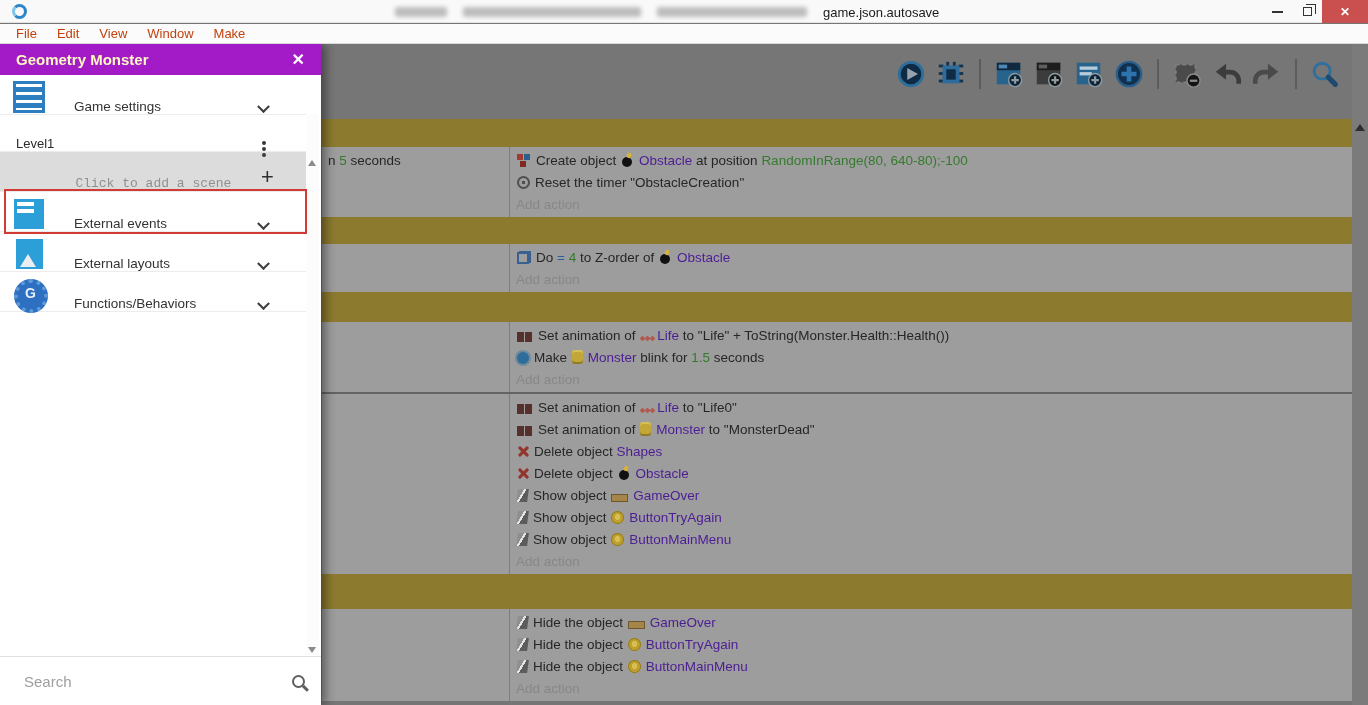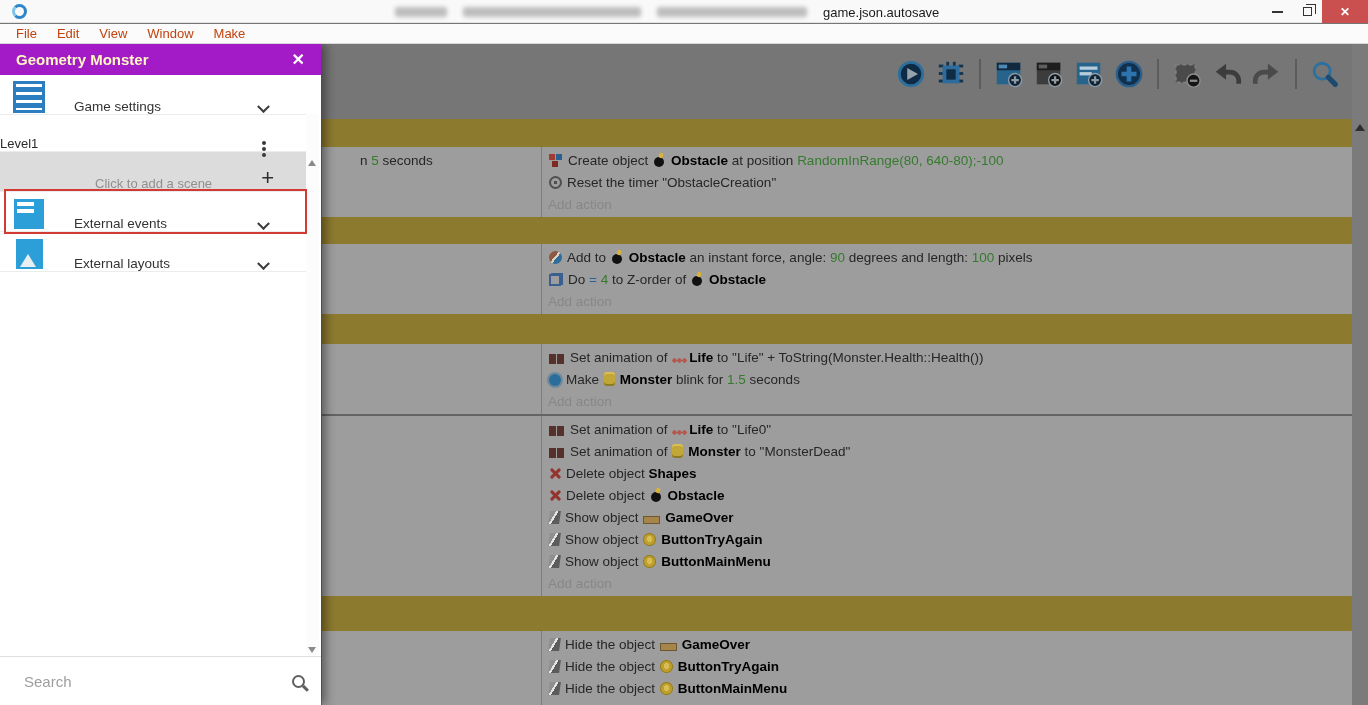--- a/index.html
+++ b/index.html
@@ -35,26 +35,26 @@
   .toolbar { position:absolute; top:8px; right:26px; height:44px;
     display:flex; align-items:center; gap:6px; }
   .tb-btn { width:34px; height:34px; display:flex; align-items:center; justify-content:center; }
   .tb-btn svg { width:30px; height:30px; }
   .tb-sep { width:2px; height:30px; background:#5c5c5c; margin:0 5px; }
 
   .events { position:absolute; top:75px; left:322px; right:16px; bottom:0; overflow:hidden; }
   .comment-bar { width:100%; background:#8c7a2f; }
   .block-gap { height:2px; background:#646464; }
   .event-block { display:flex; width:100%; background:#9d9d9d; }
-  .cond { width:188px; flex:none; border-right:1px solid rgba(0,0,0,0.20); padding:3px 0 16px 6px;margin-left:32px; }
+  .cond { width:188px; flex:none; border-right:1px solid rgba(0,0,0,0.20); padding:3px 0 16px 6px; }
   .crow { font-size:13.5px; line-height:22px; white-space:pre; color:#262626; }
   .actions { flex:1; padding:3px 0 2px 6px; }
   .arow { font-size:13.5px; line-height:22px; white-space:pre; color:#262626; }
   .add-action { font-size:13.5px; line-height:21px; color:#878787; }
-  .t { color:#262626; } .obj { color:#000000; font-weight:bold; }
+  .t { color:#262626; } .obj { color:#4c1d95; font-weight:normal; }
   .num { color:#357a2e; } .op { color:#2a6099; }
 
   
   .icn { display:inline-block; vertical-align:-2px; margin:0 5px 0 1px; position:relative; }
   .i-create-object { width:14px; height:14px; background-repeat:no-repeat;
     background-image:linear-gradient(#a23a30,#a23a30),linear-gradient(#2a5f92,#2a5f92),linear-gradient(#7e2a22,#7e2a22);
     background-size:6px 6px,6px 6px,6px 6px; background-position:0 1px,7px 1px,3px 8px; }
   .i-bomb { width:13px; height:14px; }
   .i-bomb:before { content:""; position:absolute; bottom:0; left:1px; width:10px; height:10px;
     border-radius:50%; background:#111; }
@@ -106,25 +106,25 @@
   .drawer-title { color:#fef9c3; font-size:15px; font-weight:bold; }
   .drawer-close { color:#fff; font-size:16px; font-weight:bold; cursor:default; }
   .drow { display:flex; align-items:flex-end; border-bottom:1px solid #ececec;
     background:#fff; width:306px; }
   .drow.section { height:40px; padding-left:12px; }
   .dlabel { font-size:13.5px; color:#333; margin-left:28px; flex:1; }
   .chev { width:9px; height:9px; border-right:2px solid #3c3c3c; border-bottom:2px solid #3c3c3c;
     margin-right:38px; flex:none; }
   .chev.down { transform:rotate(45deg) translate(-2px,-2px); }
   .chev.up { transform:rotate(-135deg) translate(-2px,-2px); }
-  .drow.scene { height:37px; }
+  .drow.scene { height:37px; padding-left:16px; }
   .scene-label { font-size:13px; color:#2b2b2b; flex:1; }
   .kebab { width:4px; height:4px; border-radius:50%; background:#3a3a3a; margin-right:40px;
     box-shadow:0 6px 0 #3a3a3a, 0 12px 0 #3a3a3a; position:relative; top:-6px; flex:none; }
-  .drow.addscene { height:40px; background:#dcdcdc; padding-left:16px; }
+  .drow.addscene { height:40px; background:#dcdcdc; padding-left:16px;font-family:Liberation Mono, monospace; }
   .addlabel { font-size:13px; color:#8f8f8f; flex:1; text-align:center; padding-left:30px; }
   .plus { font-size:22px; color:#2f2f2f; margin-right:32px; font-weight:normal; flex:none; }
 
   
   .di { width:34px; height:34px; position:relative; flex:none; }
   .di-game-settings:before { content:""; position:absolute; top:1px; right:2px; width:25px;
     height:25px; background:#7fc4e8; }
   .di-game-settings:after { content:""; position:absolute; bottom:1px; left:1px; width:26px; height:26px;
     border:3px solid #2d7dc1; background:repeating-linear-gradient(#fff 0 3px, #2d7dc1 3px 8px); }
   .di-scenes:before { content:""; position:absolute; top:2px; left:2px; width:29px; height:9px;
@@ -291,21 +291,20 @@
         <div class="actions">
           <div class="arow"><span class="icn i-create-object"></span><span class="t">Create object </span><span class="icn i-bomb"></span><span class="obj">Obstacle</span><span class="t"> at position </span><span class="num">RandomInRange(80, 640-80);-100</span></div>
           <div class="arow"><span class="icn i-timer"></span><span class="t">Reset the timer "ObstacleCreation"</span></div>
           <div class="add-action">Add action</div>
         </div>
       </div>
       <div class="comment-bar" style="height: 27px;"></div>
       <div class="event-block">
         <div class="cond"></div>
         <div class="actions">
-          <div class="arow"><span class="icn i-force"></span><span class="t">Add to </span><span class="icn i-bomb"></span><span class="obj">Obstacle</span><span class="t"> an instant force, angle: </span><span class="num">90</span><span class="t"> degrees and length: </span><span class="num">100</span><span class="t"> pixels</span></div>
           <div class="arow"><span class="icn i-z-order"></span><span class="t">Do </span><span class="op">= </span><span class="num">4</span><span class="t"> to Z-order of </span><span class="icn i-bomb"></span><span class="obj">Obstacle</span></div>
           <div class="add-action">Add action</div>
         </div>
       </div>
       <div class="comment-bar" style="height: 30px;"></div>
       <div class="event-block">
         <div class="cond"></div>
         <div class="actions">
           <div class="arow"><span class="icn i-animation"></span><span class="t">Set animation of </span><span class="icn i-life-dots"></span><span class="obj">Life</span><span class="t"> to "Life" + ToString(Monster.Health::Health())</span></div>
           <div class="arow"><span class="icn i-blink"></span><span class="t">Make </span><span class="icn i-monster"></span><span class="obj">Monster</span><span class="t"> blink for </span><span class="num">1.5</span><span class="t"> seconds</span></div>
@@ -364,20 +363,25 @@
       <div class="drow section">
         <span class="di di-external-events"></span>
         <span class="dlabel">External events</span>
         <span class="chev down"></span>
       </div>
       <div class="drow section">
         <span class="di di-external-layouts"></span>
         <span class="dlabel">External layouts</span>
         <span class="chev down"></span>
       </div>
+      <div class="drow section">
+        <span class="di di-functions-behaviors"></span>
+        <span class="dlabel">Functions/Behaviors</span>
+        <span class="chev down"></span>
+      </div>
     </div>
   <div class="red-annotation"></div>
   <div class="drawer-scroll">
     <div class="dsb-up"></div>
     <div class="dsb-down"></div>
   </div>
   <div class="search-row">
     <input class="search-input" placeholder="Search" style="">
     <span class="mag"></span>
   </div>

